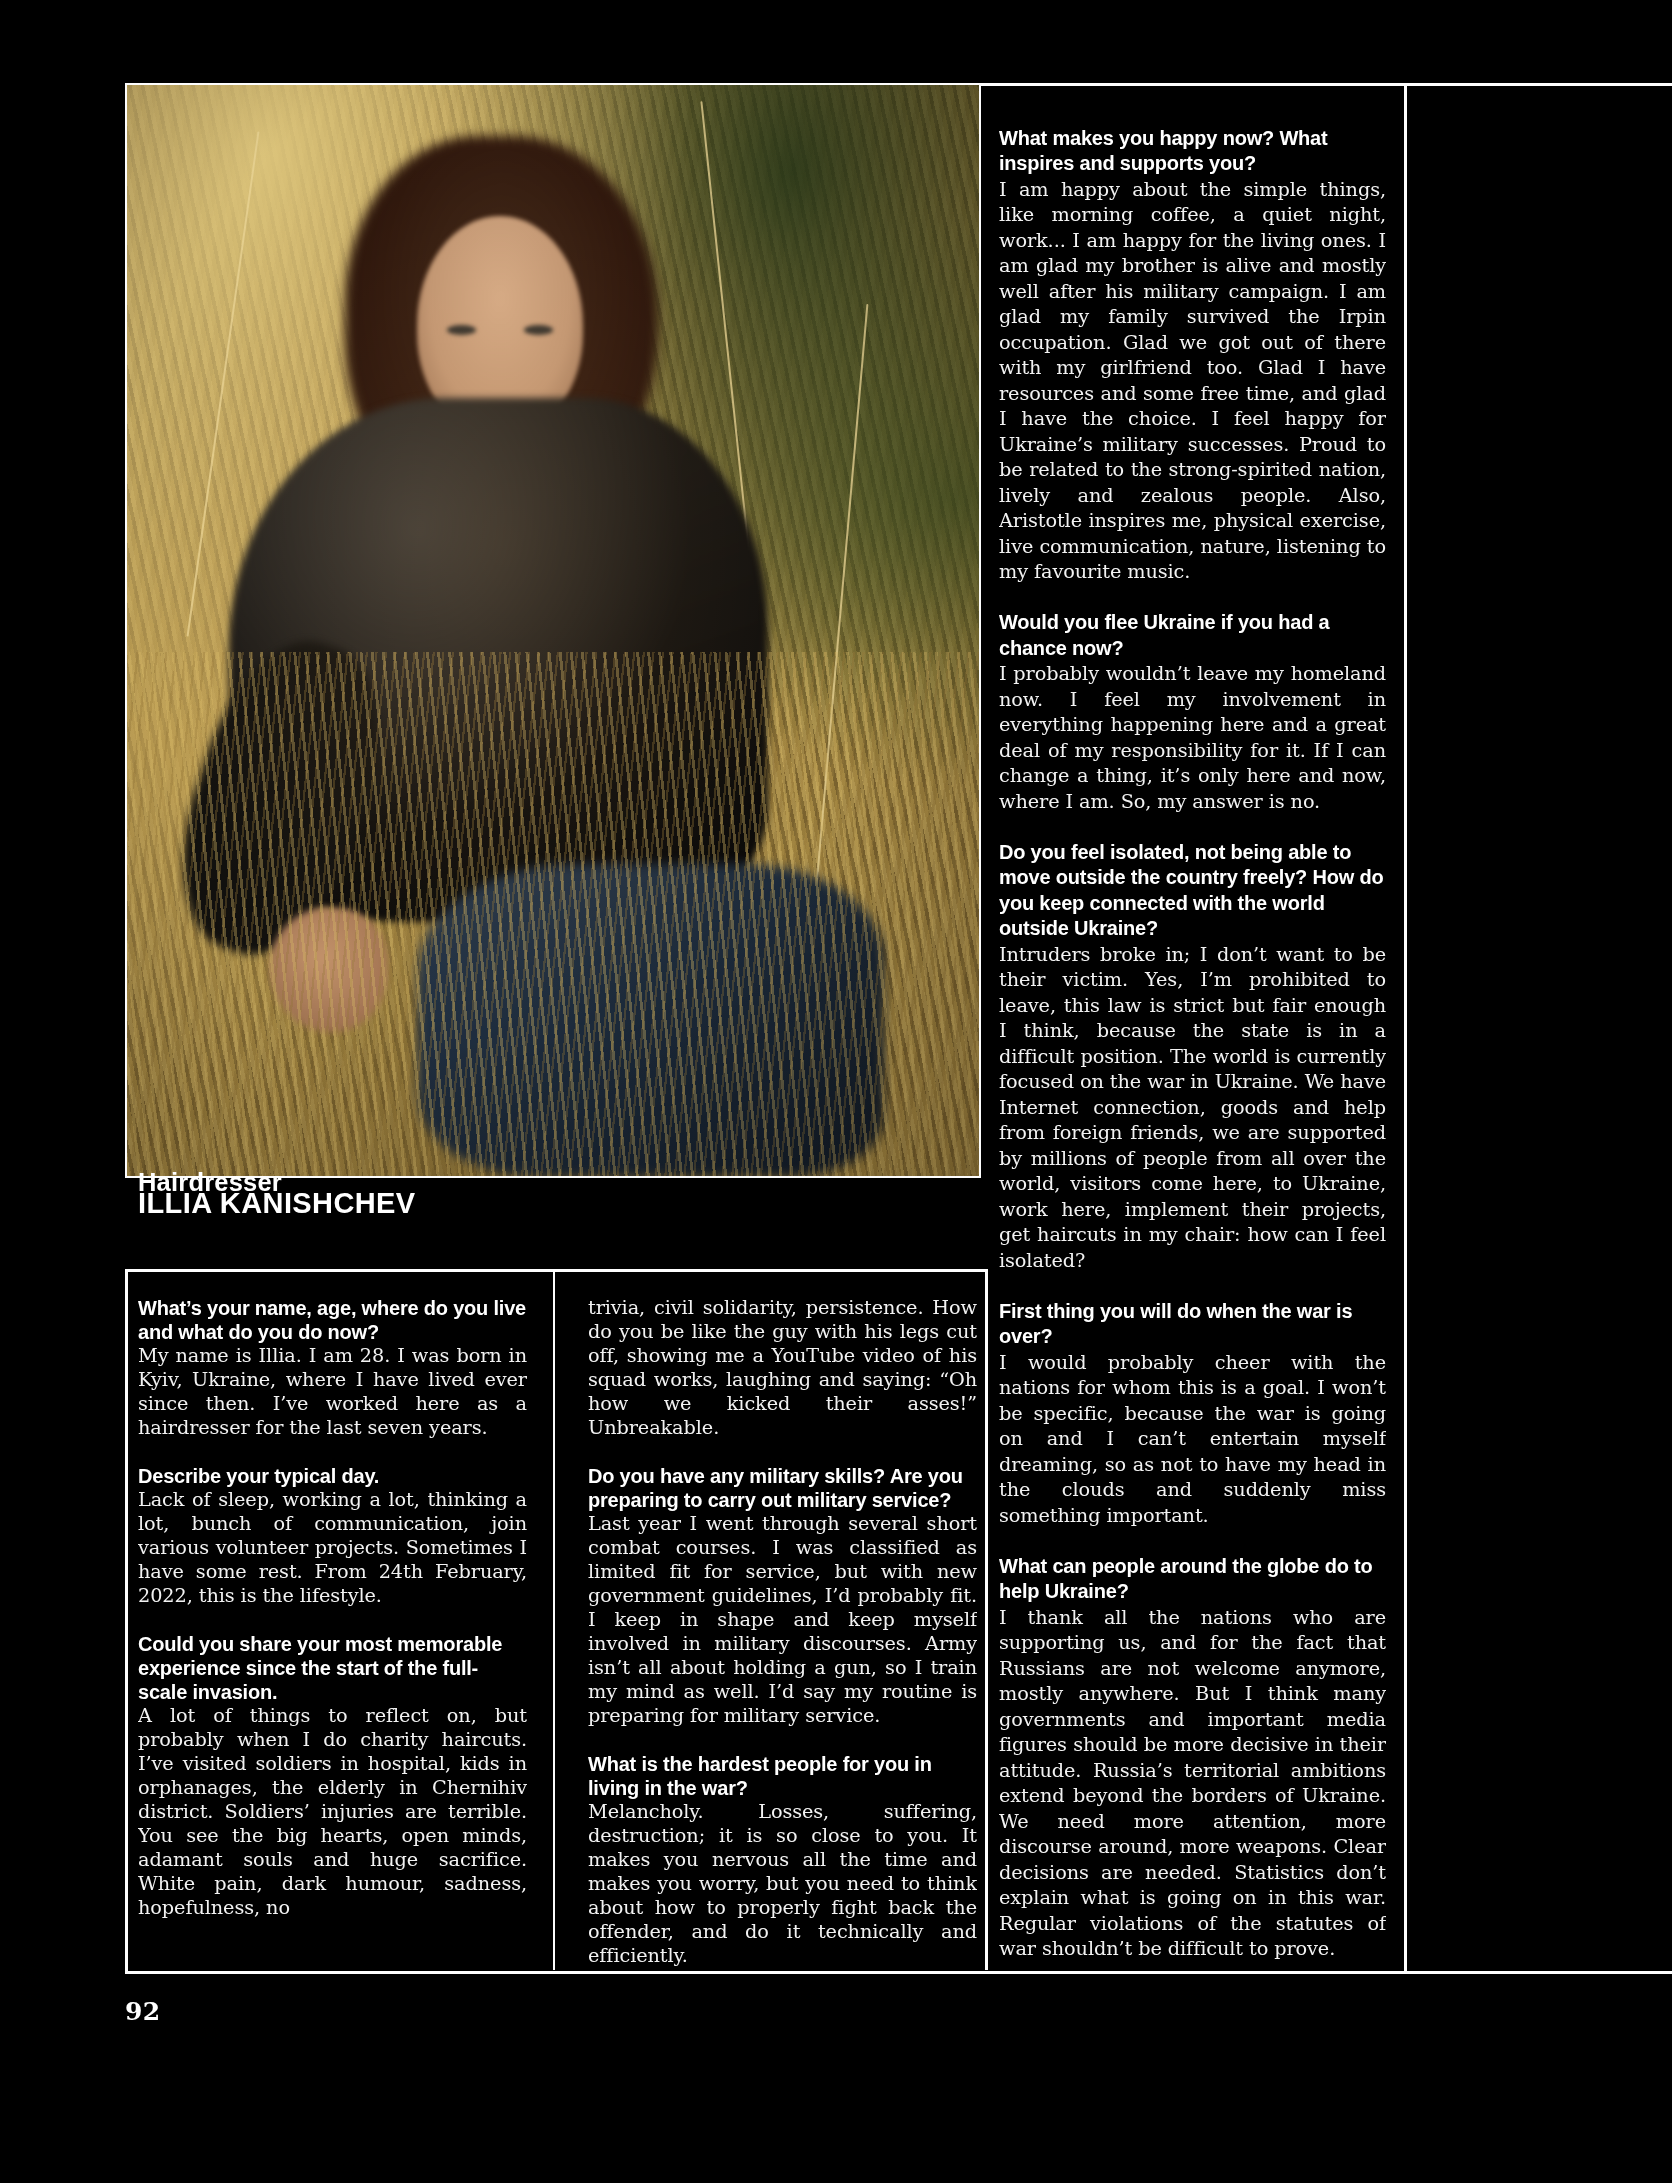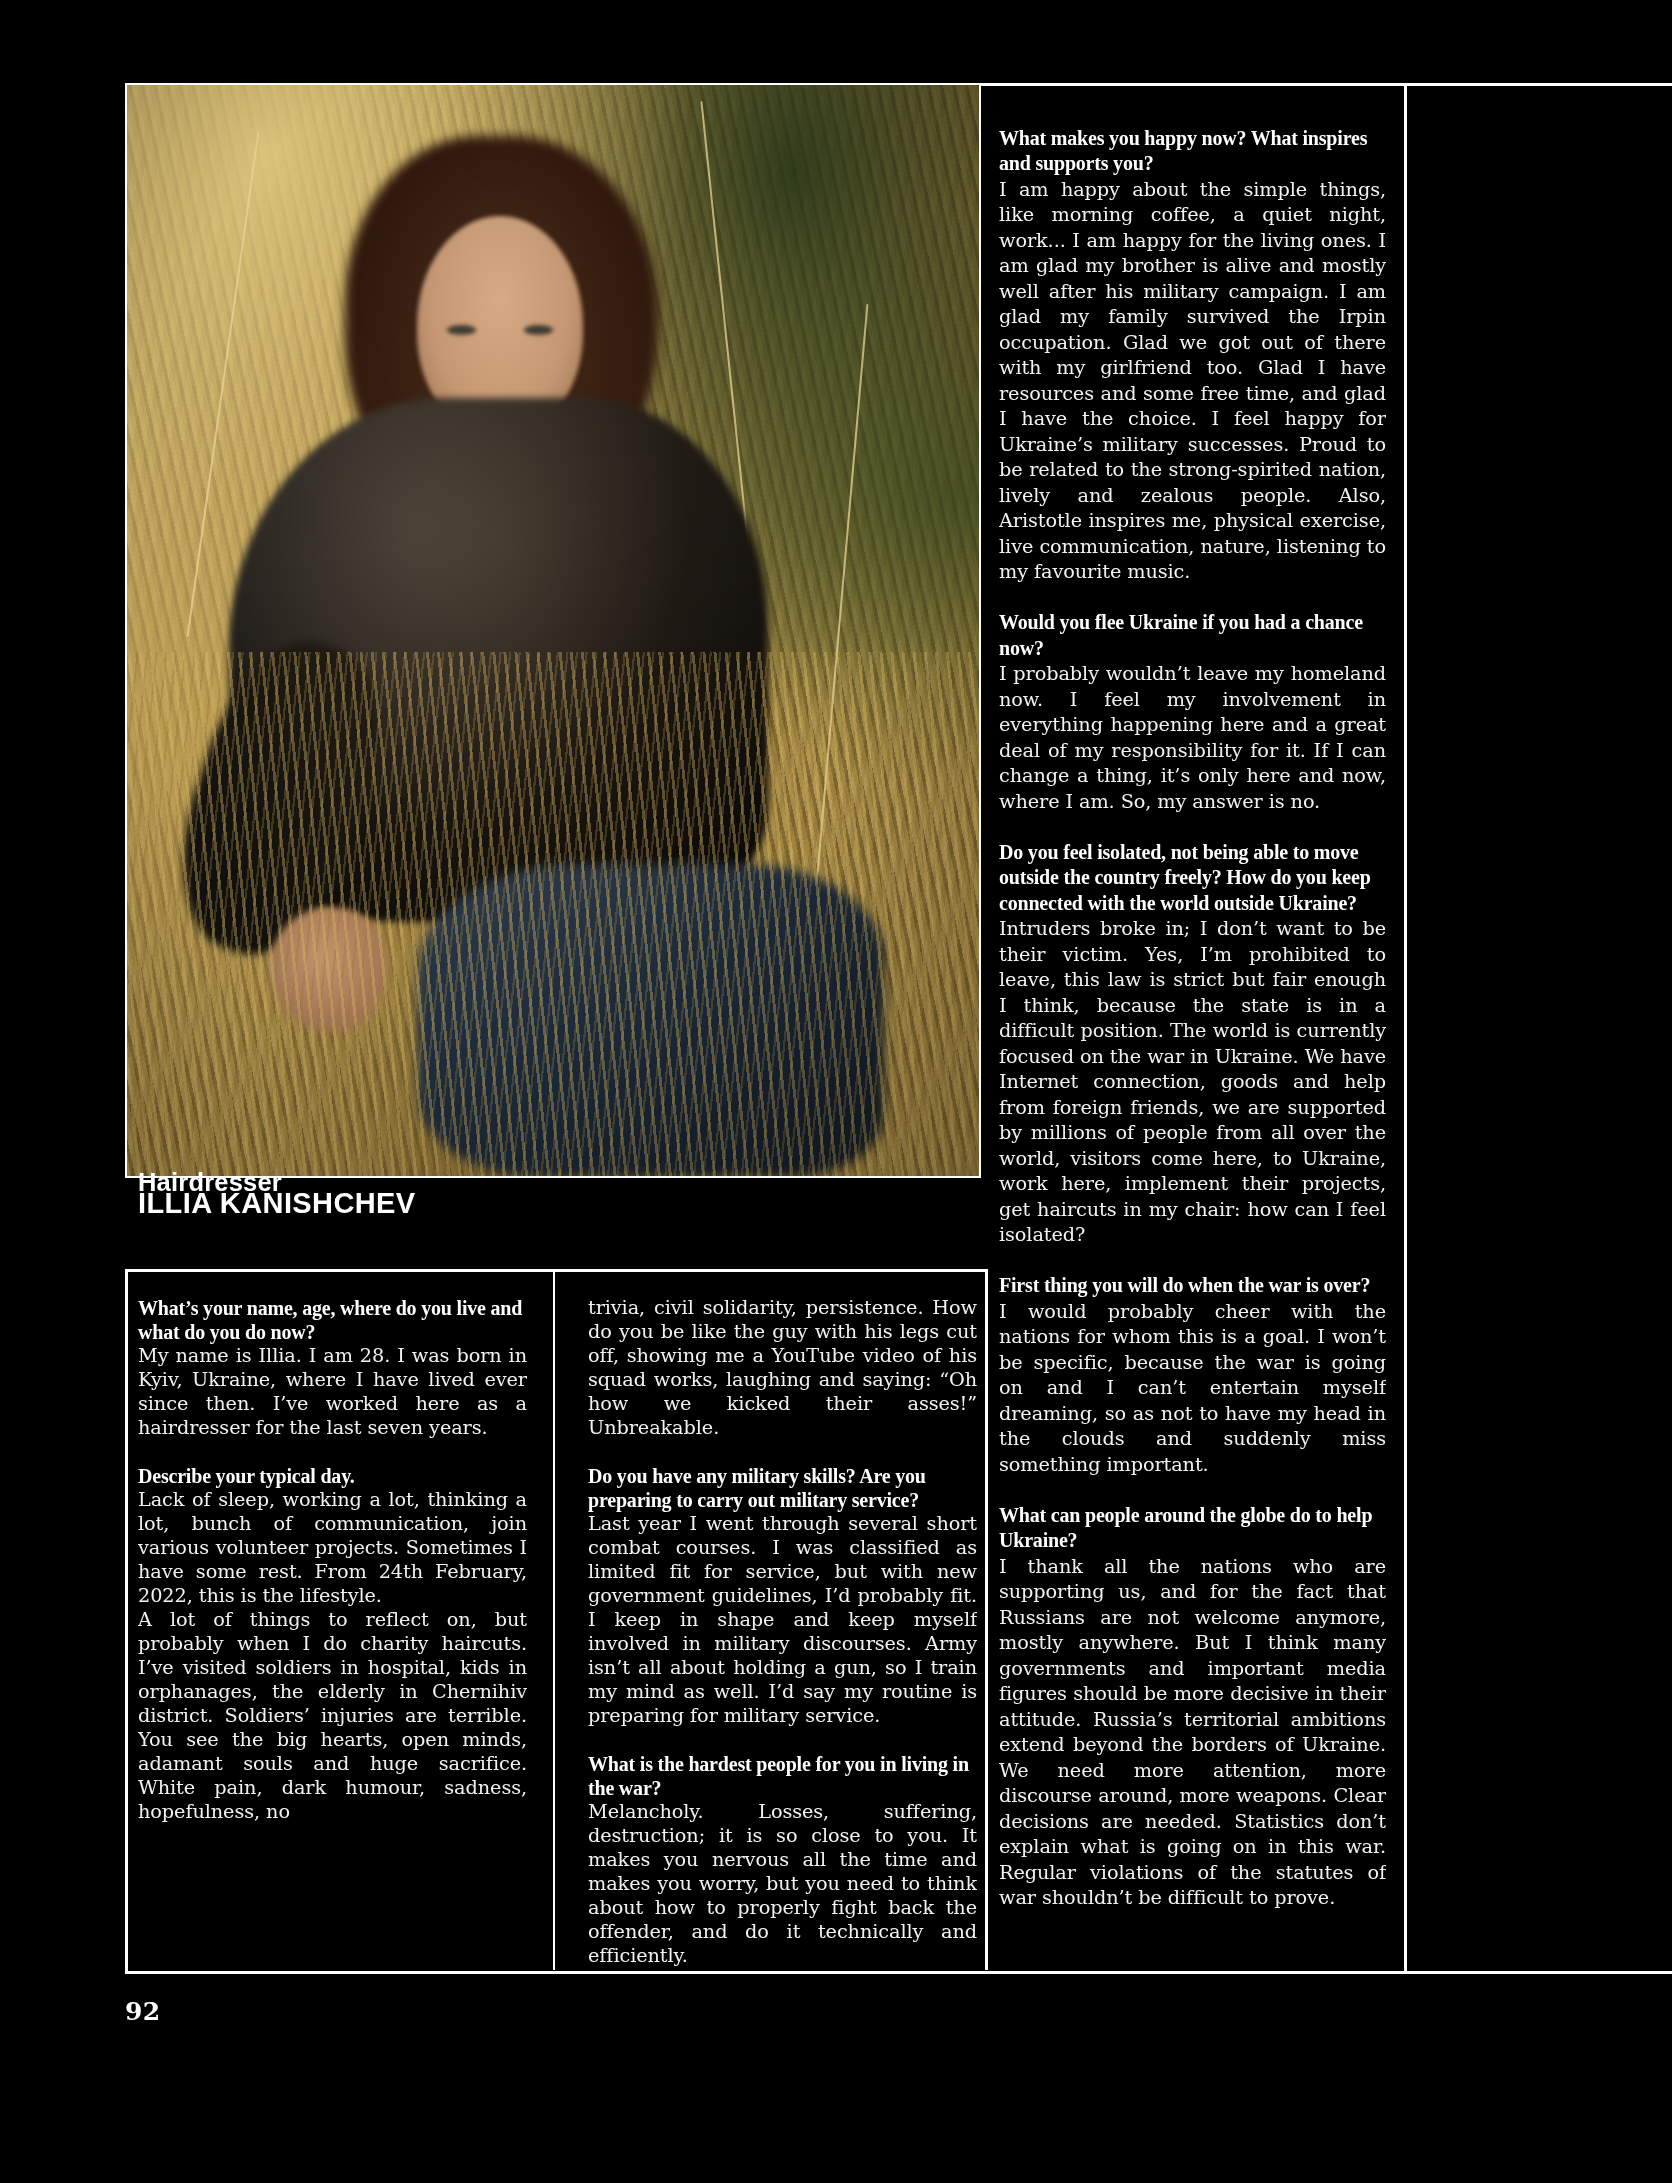--- a/index.html
+++ b/index.html
@@ -81,21 +81,21 @@
     position:absolute;left:138px;top:1168px;color:#fff;
     font-weight:bold;font-size:25.5px;letter-spacing:0.2px;
   }
 
   
   .col{position:absolute;overflow:hidden;color:#f4f4f4;}
   .col-1{left:138px;top:1296px;width:389px;height:671px;}
   .col-2{left:588px;top:1296px;width:389px;height:671px;}
   .col-3{left:999px;top:100px;width:387px;height:1867px;}
   .q{
-    font-family:Liberation Serif, serif;font-weight:bold;
+    font-family:Liberation Sans, sans-serif;font-weight:bold;
     font-size:20px;line-height:24px;letter-spacing:-0.2px;
     margin:24px 0 0 0;color:#ffffff;
   }
   .a{
     font-family:"DejaVu Serif","Liberation Serif",serif;
     font-size:19.3px;line-height:24px;letter-spacing:-0.1px;
     margin:0;color:#f2f2f2;
     text-align:justify;hyphens:auto;-webkit-hyphens:auto;
   }
   .col-3 .q{line-height:25.5px;margin-top:25.5px;}
@@ -137,20 +137,21 @@
 </div>
 
 <div class="cap-name">ILLIA KANISHCHEV</div>
 <div class="cap-role">Hairdresser</div>
 
 <div class="col col-1">
   <p class="q first">What’s your name, age, where do you live and what do you do now?</p>
   <p class="a">My name is Illia. I am 28. I was born in Kyiv, Ukraine, where I have lived ever since then. I’ve worked here as a hairdresser for the last seven years.</p>
   <p class="q">Describe your typical day.</p>
   <p class="a">Lack of sleep, working a lot, thinking a lot, bunch of communication, join various volunteer projects. Sometimes I have some rest. From 24th February, 2022, this is the lifestyle.</p>
+  <p class="q">Could you share your most memorable experience since the start of the full-scale invasion.</p>
   <p class="a">A lot of things to reflect on, but probably when I do charity haircuts. I’ve visited soldiers in hospital, kids in orphanages, the elderly in Chernihiv district. Soldiers’ injuries are terrible. You see the big hearts, open minds, adamant souls and huge sacrifice. White pain, dark humour, sadness, hopefulness, no</p>
 </div>
 
 <div class="col col-2">
   <p class="a first">trivia, civil solidarity, persistence. How do you be like the guy with his legs cut off, showing me a YouTube video of his squad works, laughing and saying: “Oh how we kicked their asses!” Unbreakable.</p>
   <p class="q">Do you have any military skills? Are you preparing to carry out military service?</p>
   <p class="a">Last year I went through several short combat courses. I was classified as limited fit for service, but with new government guidelines, I’d probably fit. I keep in shape and keep myself involved in military discourses. Army isn’t all about holding a gun, so I train my mind as well. I’d say my routine is preparing for military service.</p>
   <p class="q">What is the hardest people for you in living in the war?</p>
   <p class="a">Melancholy. Losses, suffering, destruction; it is so close to you. It makes you nervous all the time and makes you worry, but you need to think about how to properly fight back the offender, and do it technically and efficiently.</p>
 </div>

